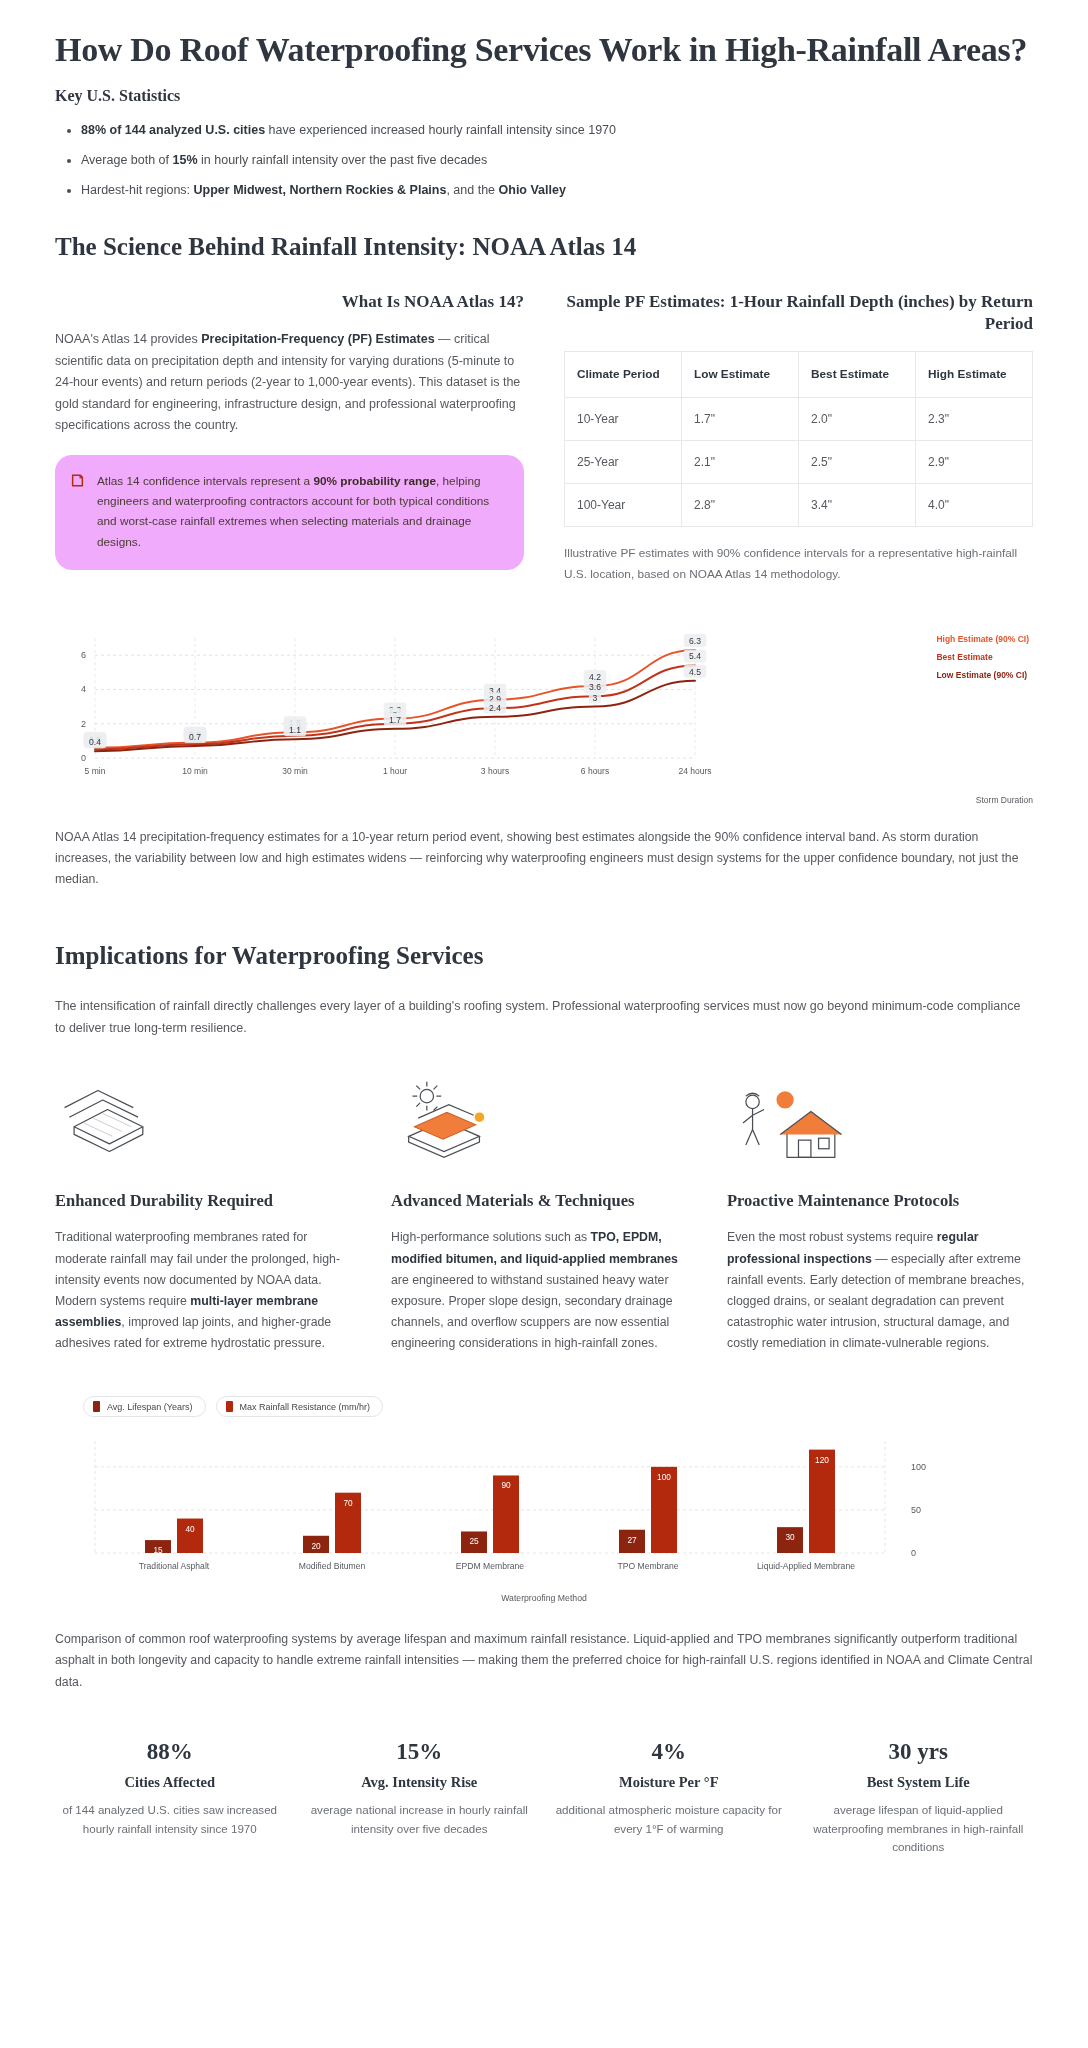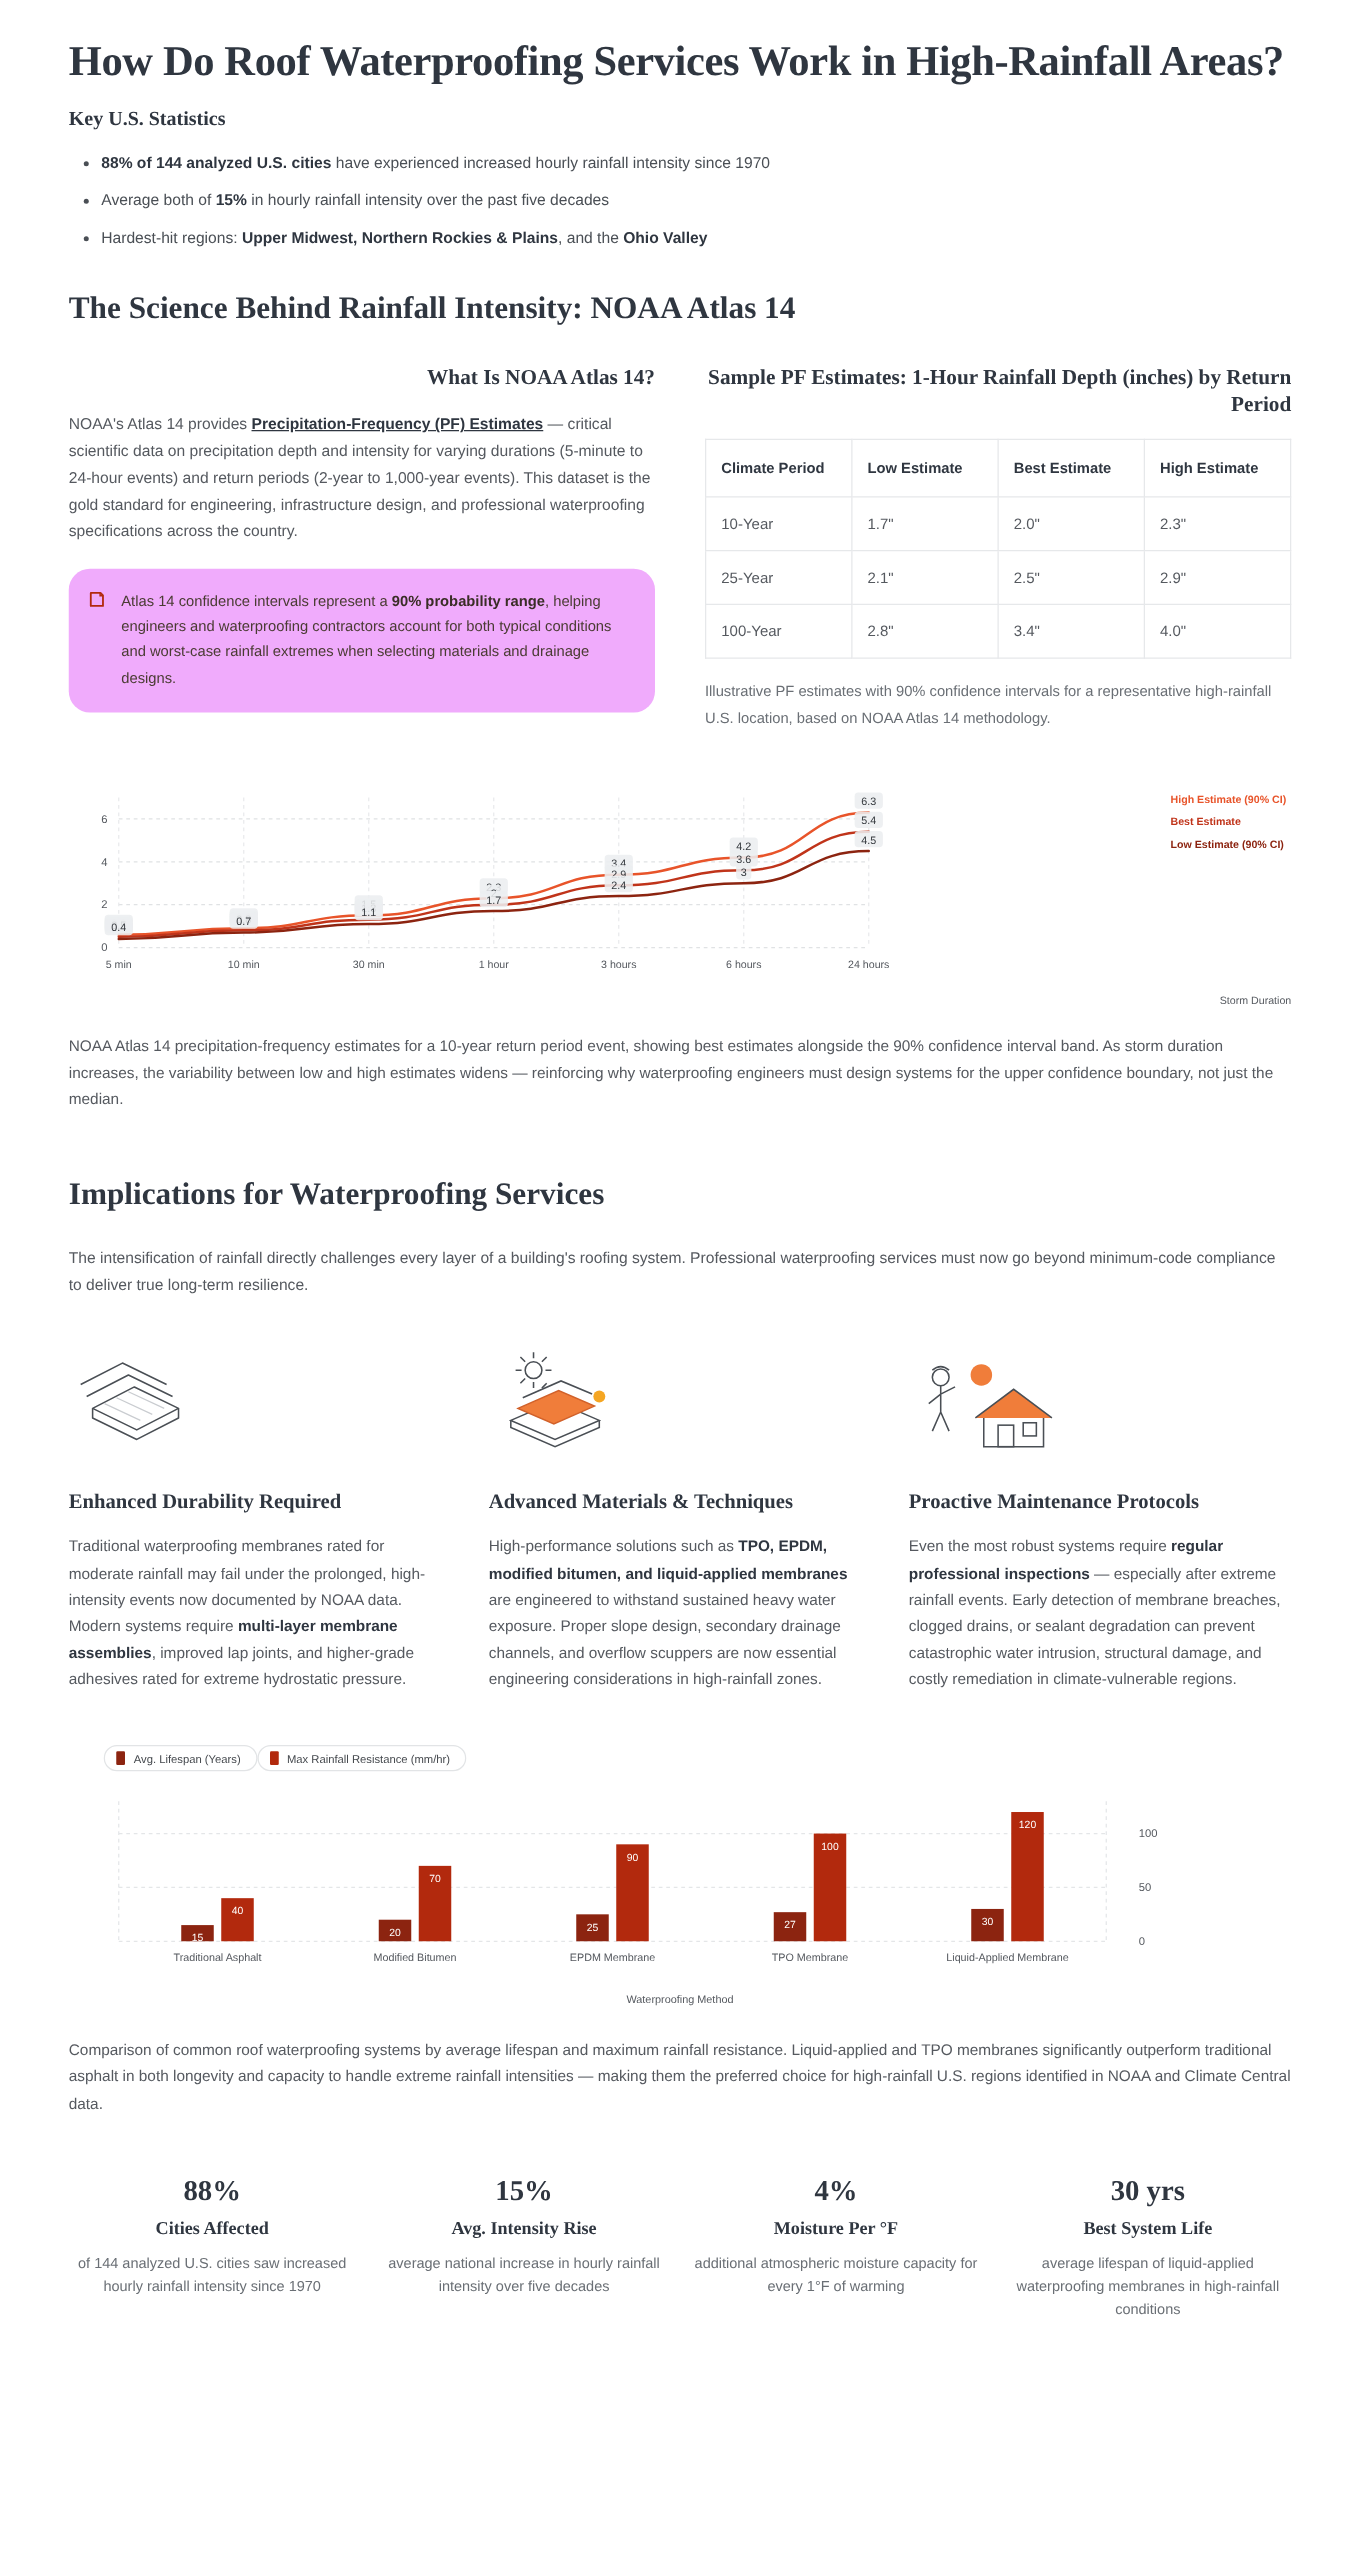--- a/index.html
+++ b/index.html
@@ -57,21 +57,21 @@
     margin:0 0 16px 0;
     line-height:1.3;
     text-align:right;
   }
   p.body {
     font-size:12.5px;
     line-height:1.72;
     color:#55595f;
     margin:0 0 18px 0;
   }
-  p.body b { color:#2f3640; font-weight:700;text-decoration:underline; }
+  p.body b { color:#2f3640; font-weight:700; }
 
   .callout {
     background:#f0abfc;
     border-radius:17px;
     padding:16px 18px 18px 16px;
     display:flex;
     gap:13px;
     align-items:flex-start;
     margin-top:6px;
   }
@@ -137,21 +137,21 @@
   .tc .art { height:96px; display:flex; align-items:center; justify-content:flex-start; margin-bottom:22px;}
   .tc h4 {
     font-family:"Liberation Serif", serif;
     font-size:16.5px; font-weight:700; color:#2f3640; margin:0 0 16px 0;
   }
   .tc p { font-size:12.3px; line-height:1.72; color:#55595f; margin:0; }
   .tc p b { color:#2f3640; font-weight:700; }
 
   
   .barchart-area { margin-top:42px; }
-  .bc-legend { display:flex; margin-left:28px; margin-bottom:16px; }
+  .bc-legend { display:flex; gap:10px; margin-left:28px; margin-bottom:16px; }
   .bc-legend .pill {
     display:flex; align-items:center; gap:7px;
     border:1px solid #e2e4e6; border-radius:20px;
     padding:4px 12px 4px 9px; background:#fff;
     font-size:9px; color:#44484d;
   }
   .bc-legend .sw { width:7px; height:11px; border-radius:1px; display:inline-block; }
   .bc-xtitle { text-align:center; font-size:8.7px; color:#55595f; margin-top:6px; }
 
   

